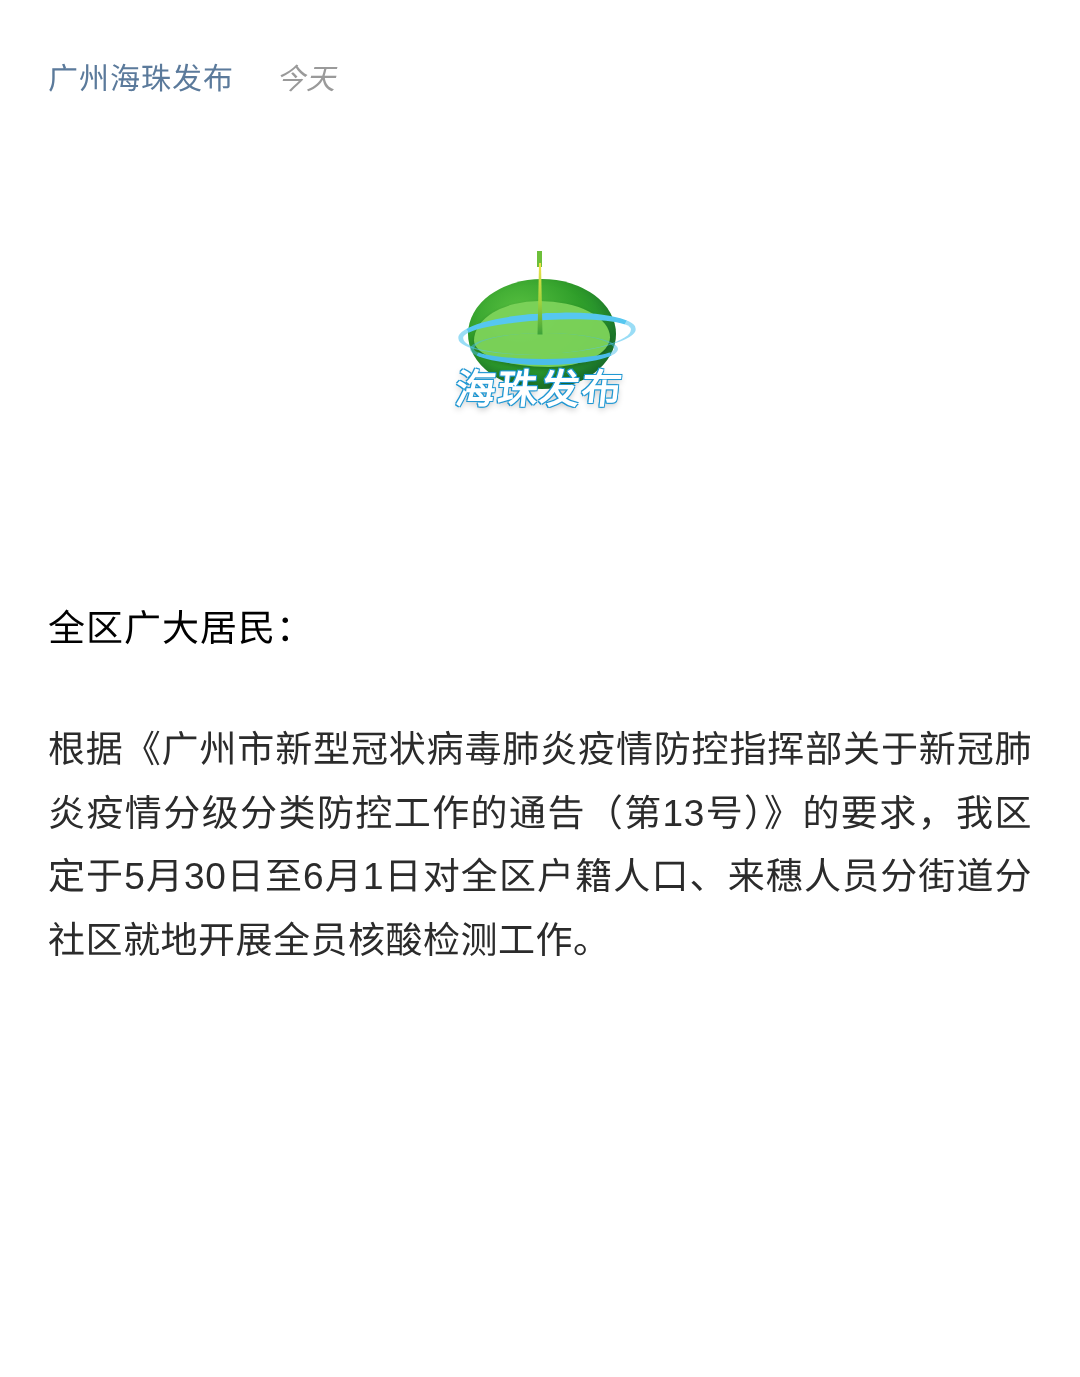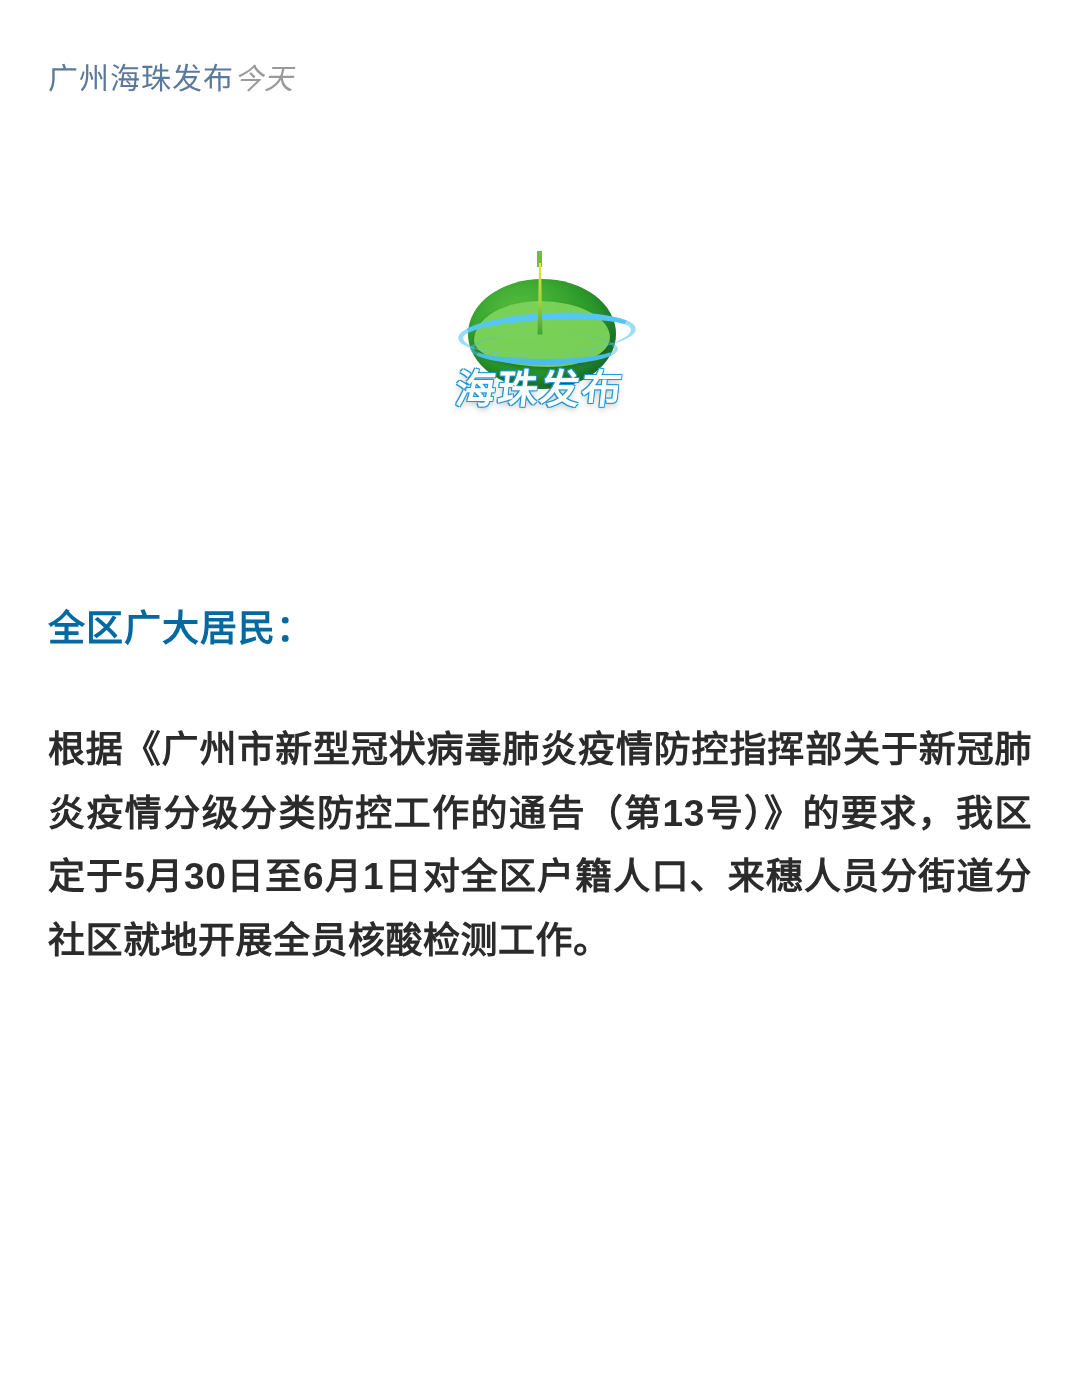--- a/index.html
+++ b/index.html
@@ -24,20 +24,21 @@
     line-height: 1.38;
     font-weight: bold;
     color: #1a1a1a;
     letter-spacing: 0.5px;
     margin: 0 0 46px 0;
     max-width: 960px;
   }
   .meta {
     display: flex;
     align-items: baseline;
+    gap: 42px;
     margin-bottom: 0;
   }
   .meta .account {
     font-size: 30px;
     color: #5b7a9b;
     letter-spacing: 1px;
   }
   .meta .date {
     font-size: 29px;
     color: #9a9a9a;
@@ -140,33 +141,32 @@
       -1px -1px 0 #1e93cf,
       0 3px 6px rgba(0,0,0,0.25);
     transform: skewX(-6deg);
   }
 
   .body-section {
     margin-top: 140px;
   }
   .salutation {
     font-size: 37px;
-    font-weight: bold;
-    color: #0369a1;
+    font-weight: normal;
+    color: #000000;
     letter-spacing: 1px;
     margin-bottom: 66px;
   }
   .paragraph {
     font-size: 37px;
     line-height: 1.72;
     color: #2b2b2b;
     text-align: justify;
     text-justify: inter-ideograph;
     letter-spacing: 0.5px;
-    font-weight: bold;
   }
 </style>
 </head>
 <body>
 
 <div class="article">
 
 
   <div class="meta">
     <span class="account">广州海珠发布</span>

